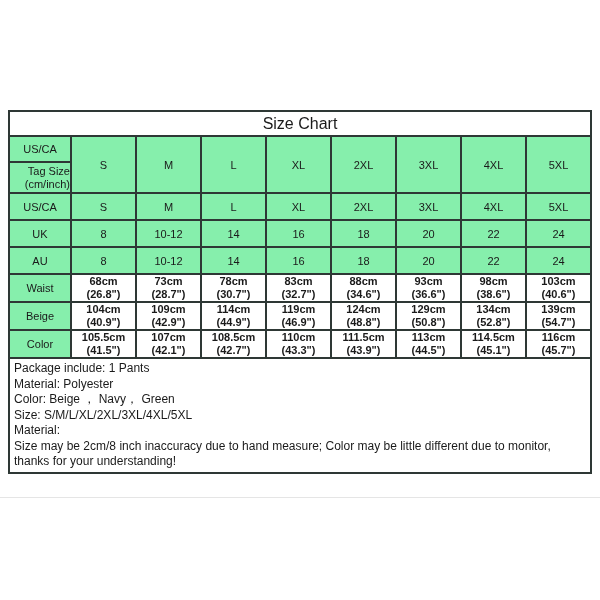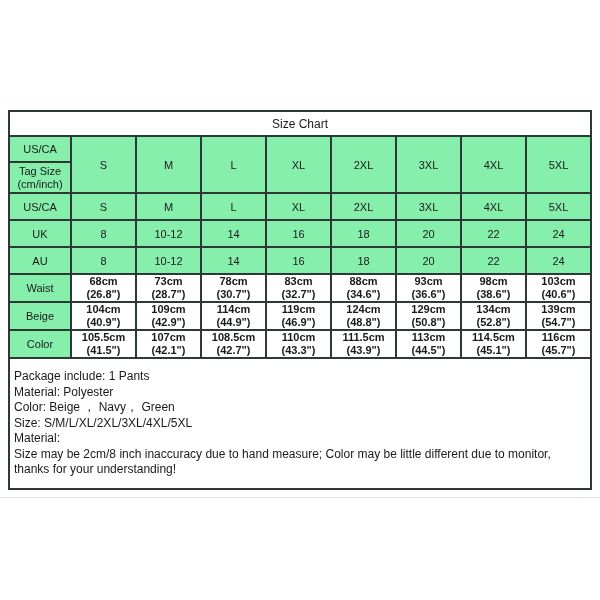--- a/index.html
+++ b/index.html
@@ -14,33 +14,33 @@
   table { border-collapse: collapse; width: 100%; table-layout: fixed; }
   td {
     border: 2px solid #2e3835;
     text-align: center;
     vertical-align: middle;
     font-size: 11px;
     padding: 0;
     overflow: hidden;
   }
   col.first { width: 62px; }
-  .title-row td { background: #ffffff; height: 25px; font-size: 12px; }
+  .title-row td { background: #ffffff; height: 25px; font-size: 16px; }
   .sage { background: #86efac; }
   td.corner-top { height: 26px; }
   td.corner-bottom { height: 31px; line-height: 13px; }
-  .two-line span { display: block; }
+  .two-line span { display: block; text-align: right; }
   .size-row td { height: 27px; }
   .measure-row td { height: 28px; line-height: 13px; }
   .measure-row .mcm, .measure-row .min { display: block; font-weight: bold; }
   .notes-row td {
     background: #ffffff;
     text-align: left;
     vertical-align: top;
-    padding: 10px 4px;
+    padding: 2px 4px;
     height: 112px;
   }
   .note-line { font-size: 12px; line-height: 15.5px; white-space: normal; }
   .artifact-line {
     position: absolute; left: 0; top: 497px; width: 600px; height: 1px;
     background: #e5e5e5;
   }
 </style>
 </head>
 <body>

